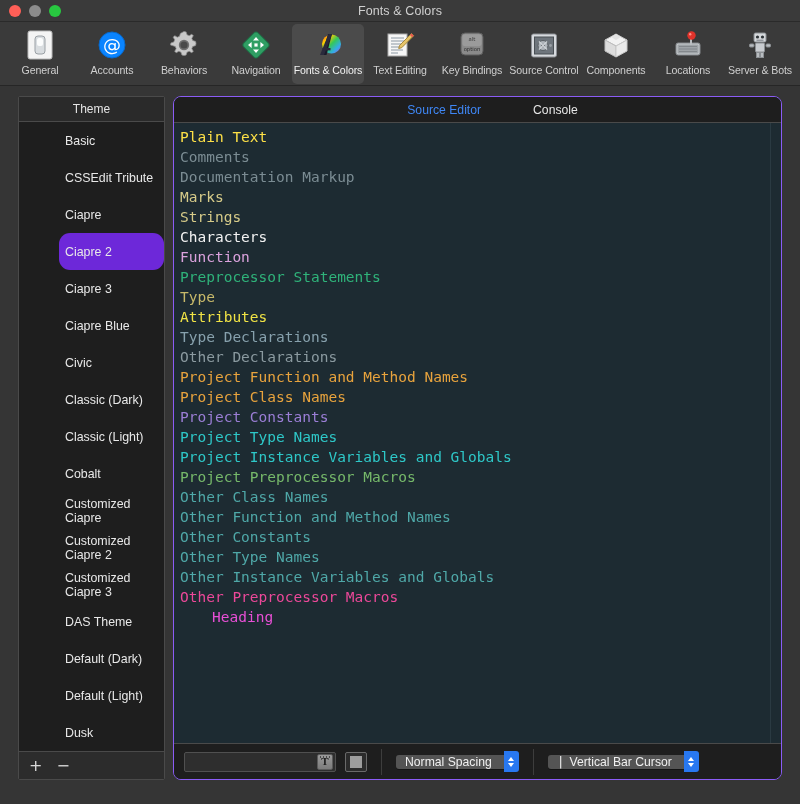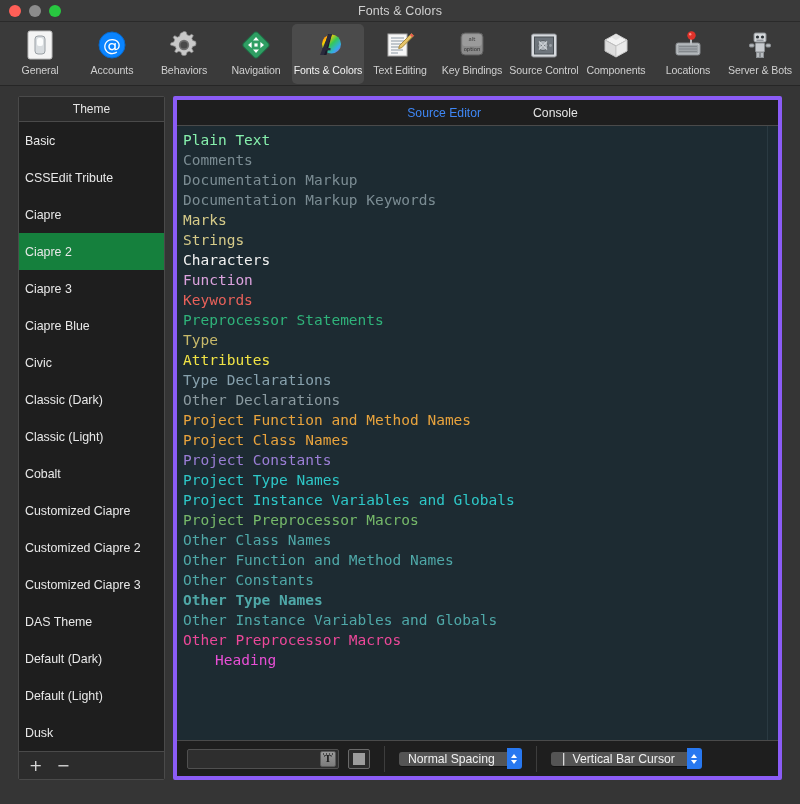--- a/index.html
+++ b/index.html
@@ -116,31 +116,32 @@
     background: #2a2a2a;
     border-bottom: 1px solid #4a4a4a;
     display: flex; align-items: center; justify-content: center;
     font-size: 12px;
     color: #e4e4e4;
   }
   #theme-list {
     flex: 1 1 auto;
     overflow: hidden;
     background: #1e1e1e;
+    margin-left: 40px;
   }
   .theme-row {
     height: 37px;
     display: flex;
     align-items: center;
     padding-left: 6px;
     font-size: 12.4px;
     color: #e8e8e8;
     cursor: default;
   }
-  .theme-row.selected { background: #15803d; }
+  .theme-row.selected { background: #6d28d9; border-radius: 11px; }
   #sidebar-footer {
     flex: 0 0 28px;
     background: #2c2c2c;
     border-top: 1px solid #4a4a4a;
     display: flex;
     align-items: center;
     gap: 14px;
     padding-left: 10px;
   }
   .sb-btn {
@@ -149,22 +150,22 @@
     line-height: 1;
     cursor: default;
     font-family: "DejaVu Sans", sans-serif;
   }
 
   
   #main {
     flex: 1 1 auto;
     display: flex;
     flex-direction: column;
-    border: 4px solid #8b5cf6;
-    border-radius: 2px;
+    border: 1px solid #8b5cf6;
+    border-radius: 8px;
     overflow: hidden;
     background: #1d2b32;
   }
   #tabbar {
     flex: 0 0 26px;
     background: #1e1e1e;
     border-bottom: 1px solid #4a4a4a;
     display: flex;
     align-items: center;
     justify-content: center;
@@ -561,47 +562,41 @@
       </div>
     </div>
 
     <div id="main">
       <div id="tabbar">
           <span class="tab sel">Source Editor</span>
           <span class="tab">Console</span>
         </div>
       <div id="syntax-scroll" style="background: rgb(29, 43, 50);">
         <div id="syntax-list">
-            <div class="syn-row" style="color: #86efac; align-items: center;">
+            <div class="syn-row" style="color: #fde047; align-items: center;">
               <span>Plain Text</span>
             </div>
             <div class="syn-row" style="color: rgb(123, 140, 147);">
               <span>Comments</span>
             </div>
             <div class="syn-row" style="color: rgb(123, 140, 147);">
               <span>Documentation Markup</span>
             </div>
-            <div class="syn-row" style="color: rgb(123, 140, 147);">
-              <span>Documentation Markup Keywords</span>
-            </div>
             <div class="syn-row" style="color: rgb(214, 203, 137);">
               <span>Marks</span>
             </div>
             <div class="syn-row" style="color: rgb(214, 203, 137);">
               <span>Strings</span>
             </div>
             <div class="syn-row" style="color: rgb(242, 242, 242);">
               <span>Characters</span>
             </div>
             <div class="syn-row" style="color: rgb(219, 162, 221);">
               <span>Function</span>
             </div>
-            <div class="syn-row" style="color: rgb(232, 97, 90);">
-              <span>Keywords</span>
-            </div>
             <div class="syn-row" style="color: rgb(47, 179, 122);">
               <span>Preprocessor Statements</span>
             </div>
             <div class="syn-row" style="color: rgb(199, 185, 106);">
               <span>Type</span>
             </div>
             <div class="syn-row" style="color: rgb(240, 227, 69); text-align: center;">
               <span>Attributes</span>
             </div>
             <div class="syn-row" style="color: rgb(135, 161, 173);">
@@ -630,21 +625,21 @@
             </div>
             <div class="syn-row" style="color: rgb(79, 168, 168);">
               <span>Other Class Names</span>
             </div>
             <div class="syn-row" style="color: rgb(79, 168, 168);">
               <span>Other Function and Method Names</span>
             </div>
             <div class="syn-row" style="color: rgb(79, 168, 168);">
               <span>Other Constants</span>
             </div>
-            <div class="syn-row" style="color: rgb(79, 168, 168); font-weight: bold;">
+            <div class="syn-row" style="color: rgb(79, 168, 168);">
               <span>Other Type Names</span>
             </div>
             <div class="syn-row" style="color: rgb(79, 168, 168);">
               <span>Other Instance Variables and Globals</span>
             </div>
             <div class="syn-row" style="color: #ec4899; align-items: center;">
               <span>Other Preprocessor Macros</span>
             </div>
             <div class="syn-row" style="color: rgb(232, 79, 214); margin-left: 32px;">
               <span>Heading</span>

